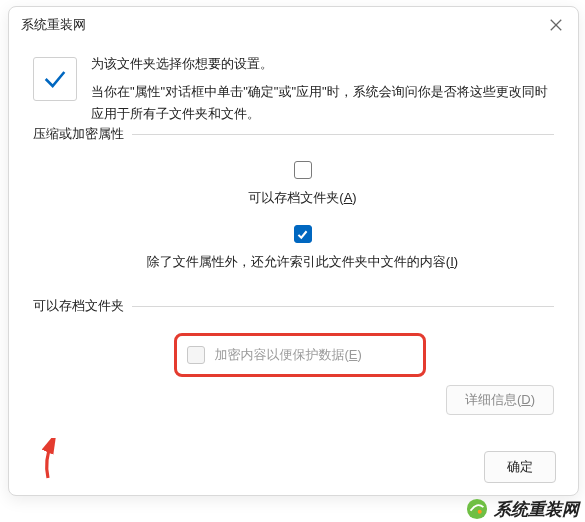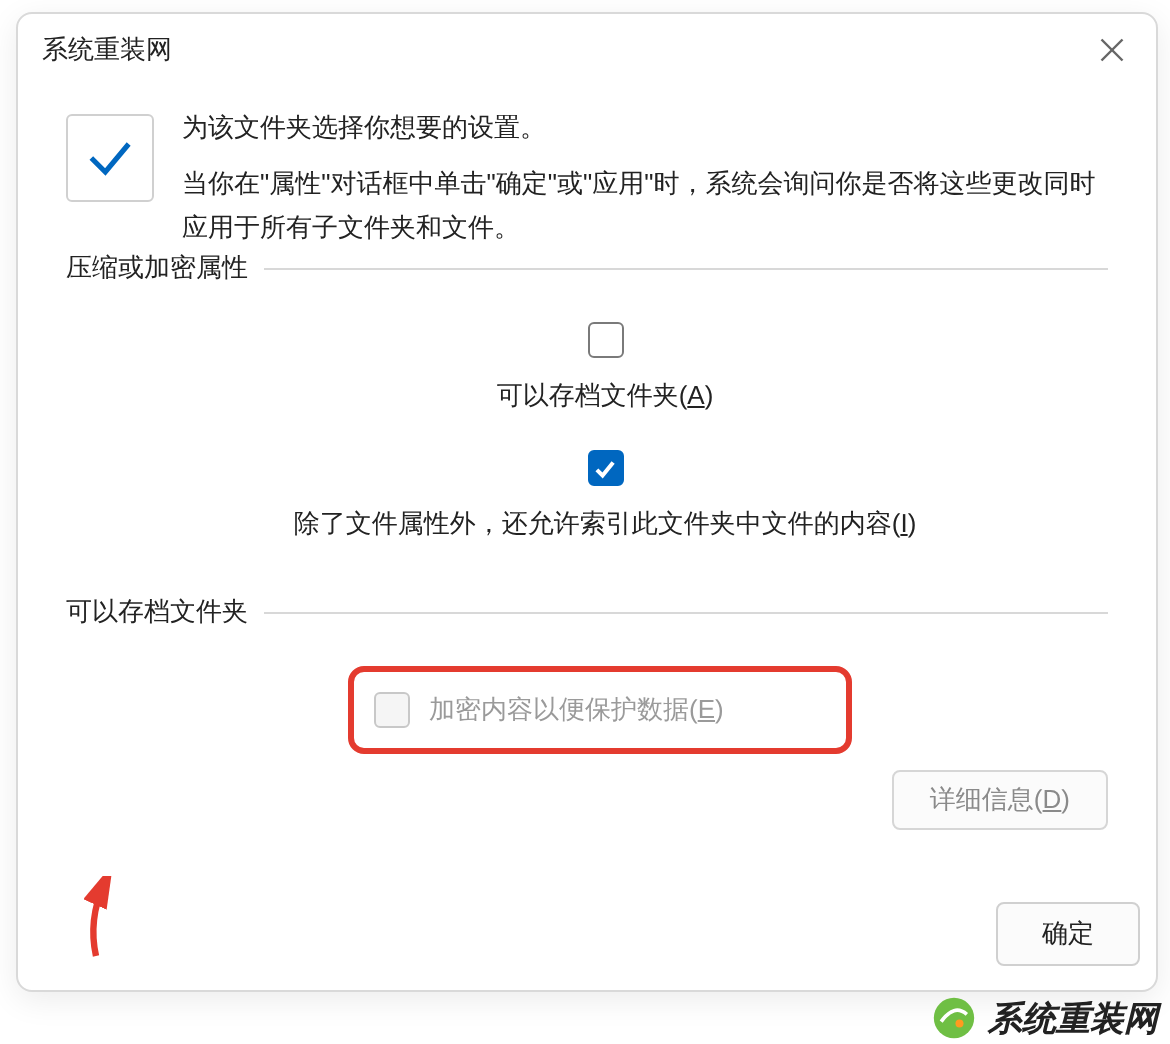--- a/index.html
+++ b/index.html
@@ -77,21 +77,21 @@
   }
   
   .arrow {
     position:absolute;
     left: 38px; top: 438px;
     width: 30px; height: 42px;
     pointer-events:none;
   }
   
   .footer {
-    position:absolute; right: 8px; bottom: 12px;
+    position:absolute; right: 22px; bottom: 12px;
     display:flex; gap:10px;
   }
   .btn-primary {
     height: 32px; padding: 0 22px;
     background:#fbfbfb; border:1px solid #d0d0d0; border-radius:4px;
     color:#222; font-size:13px;
   }
   
   .watermark {
     position:absolute; right:6px; bottom:1px;

